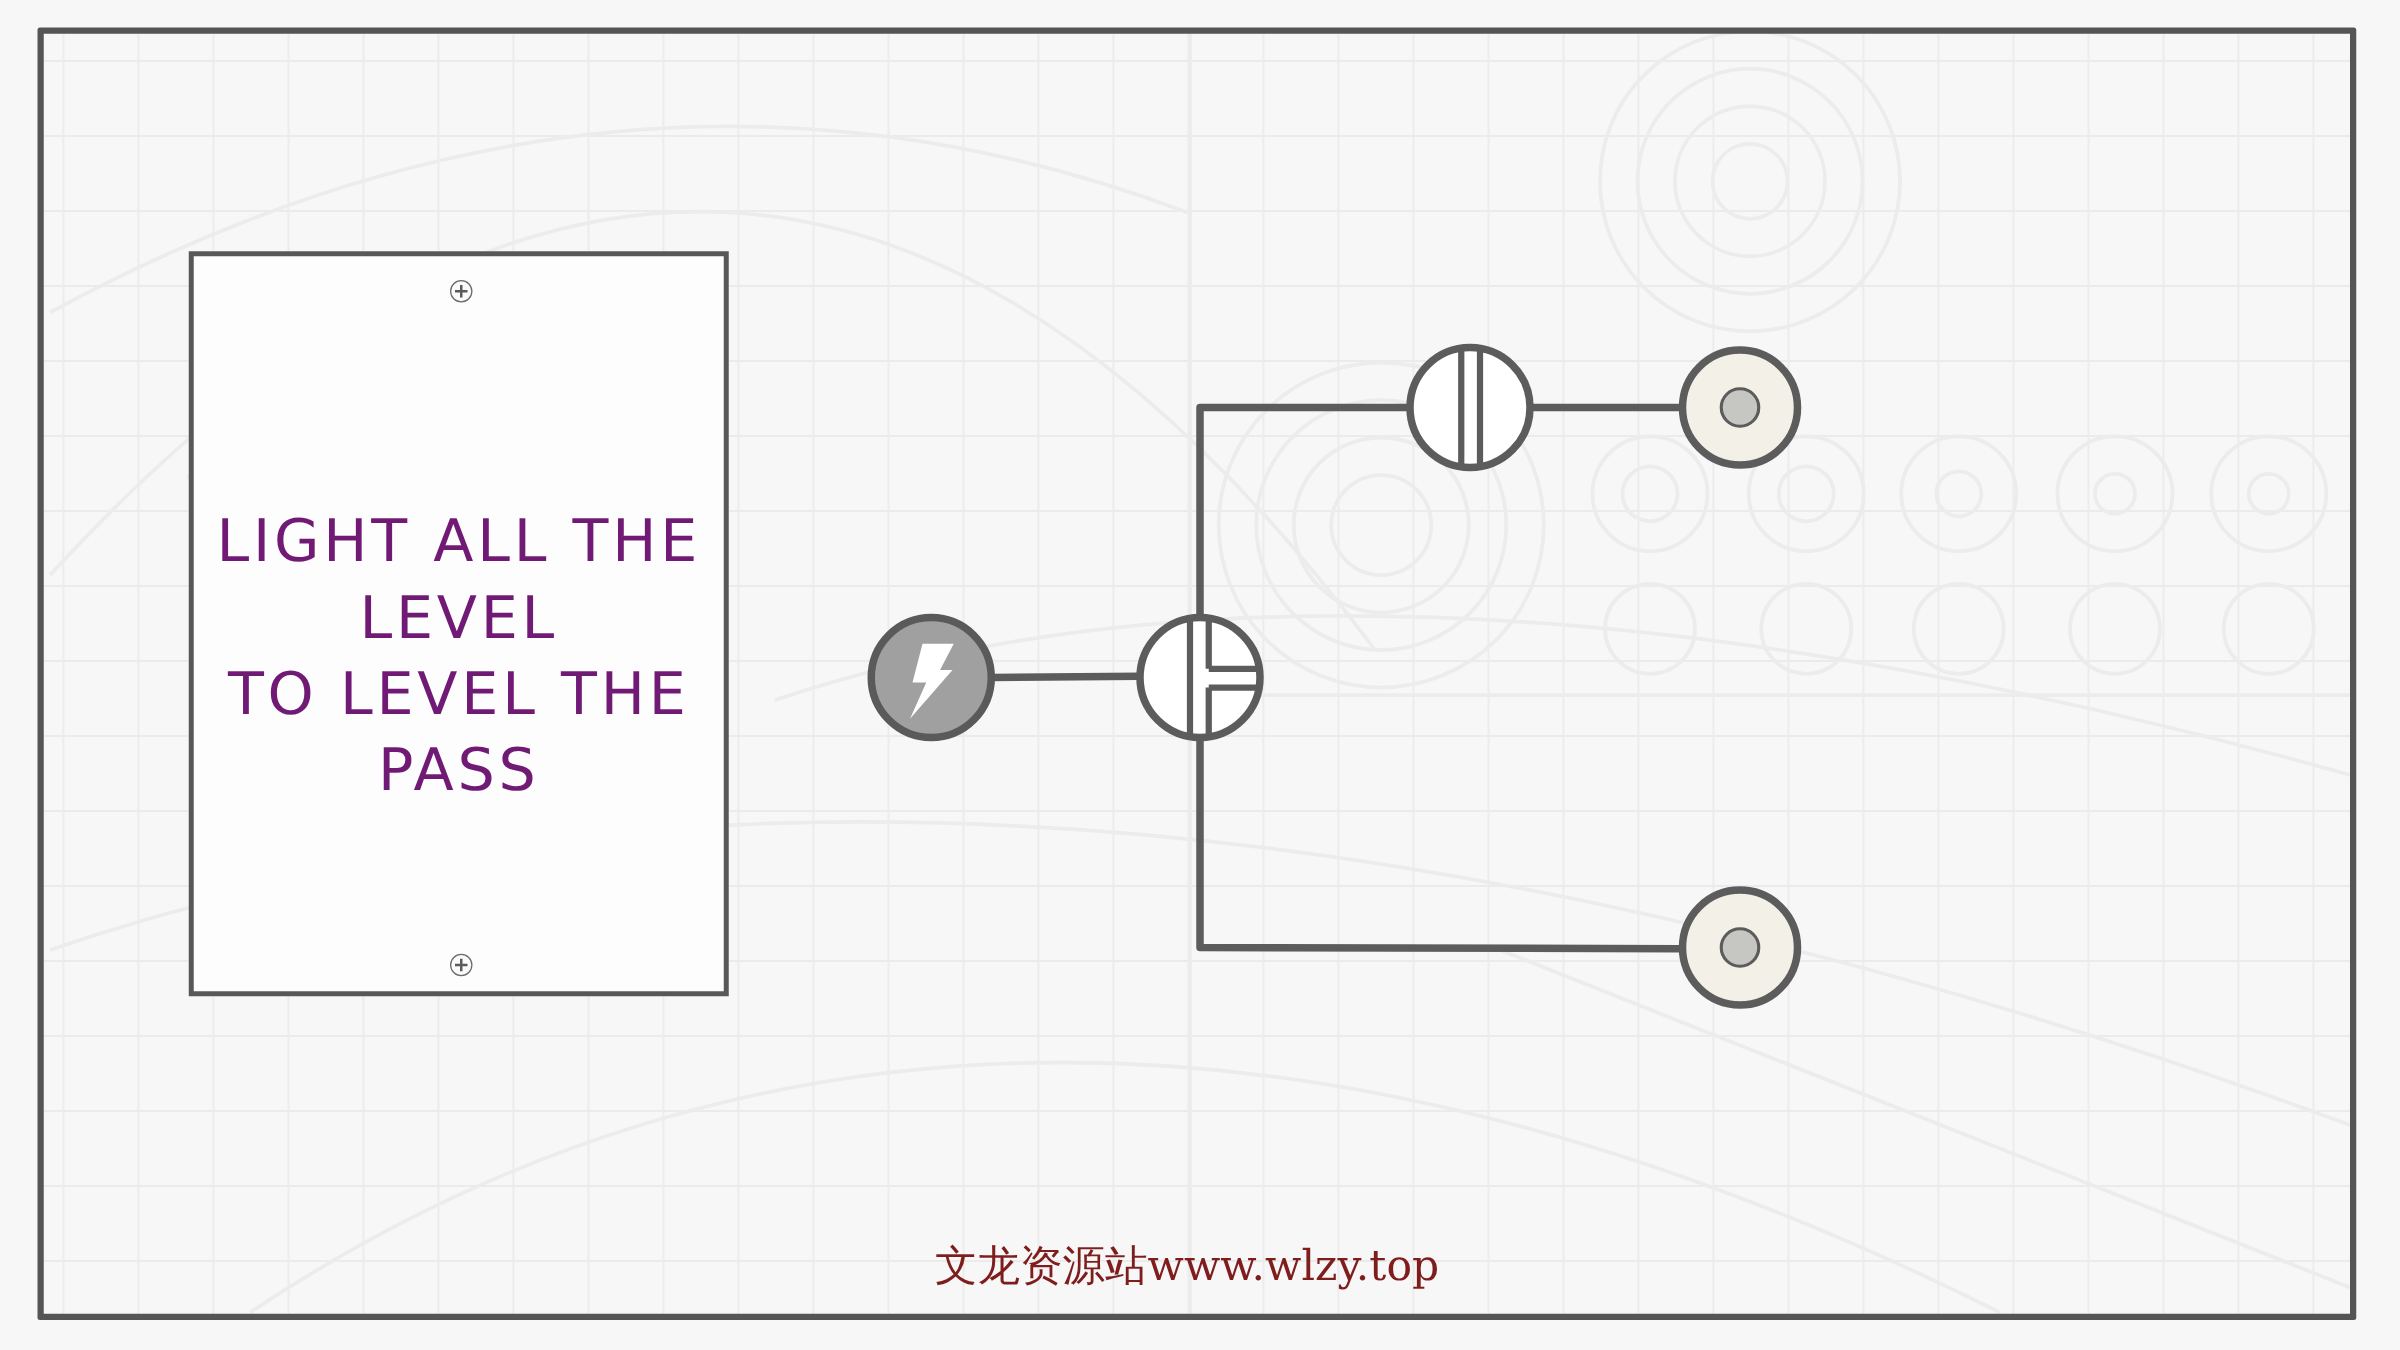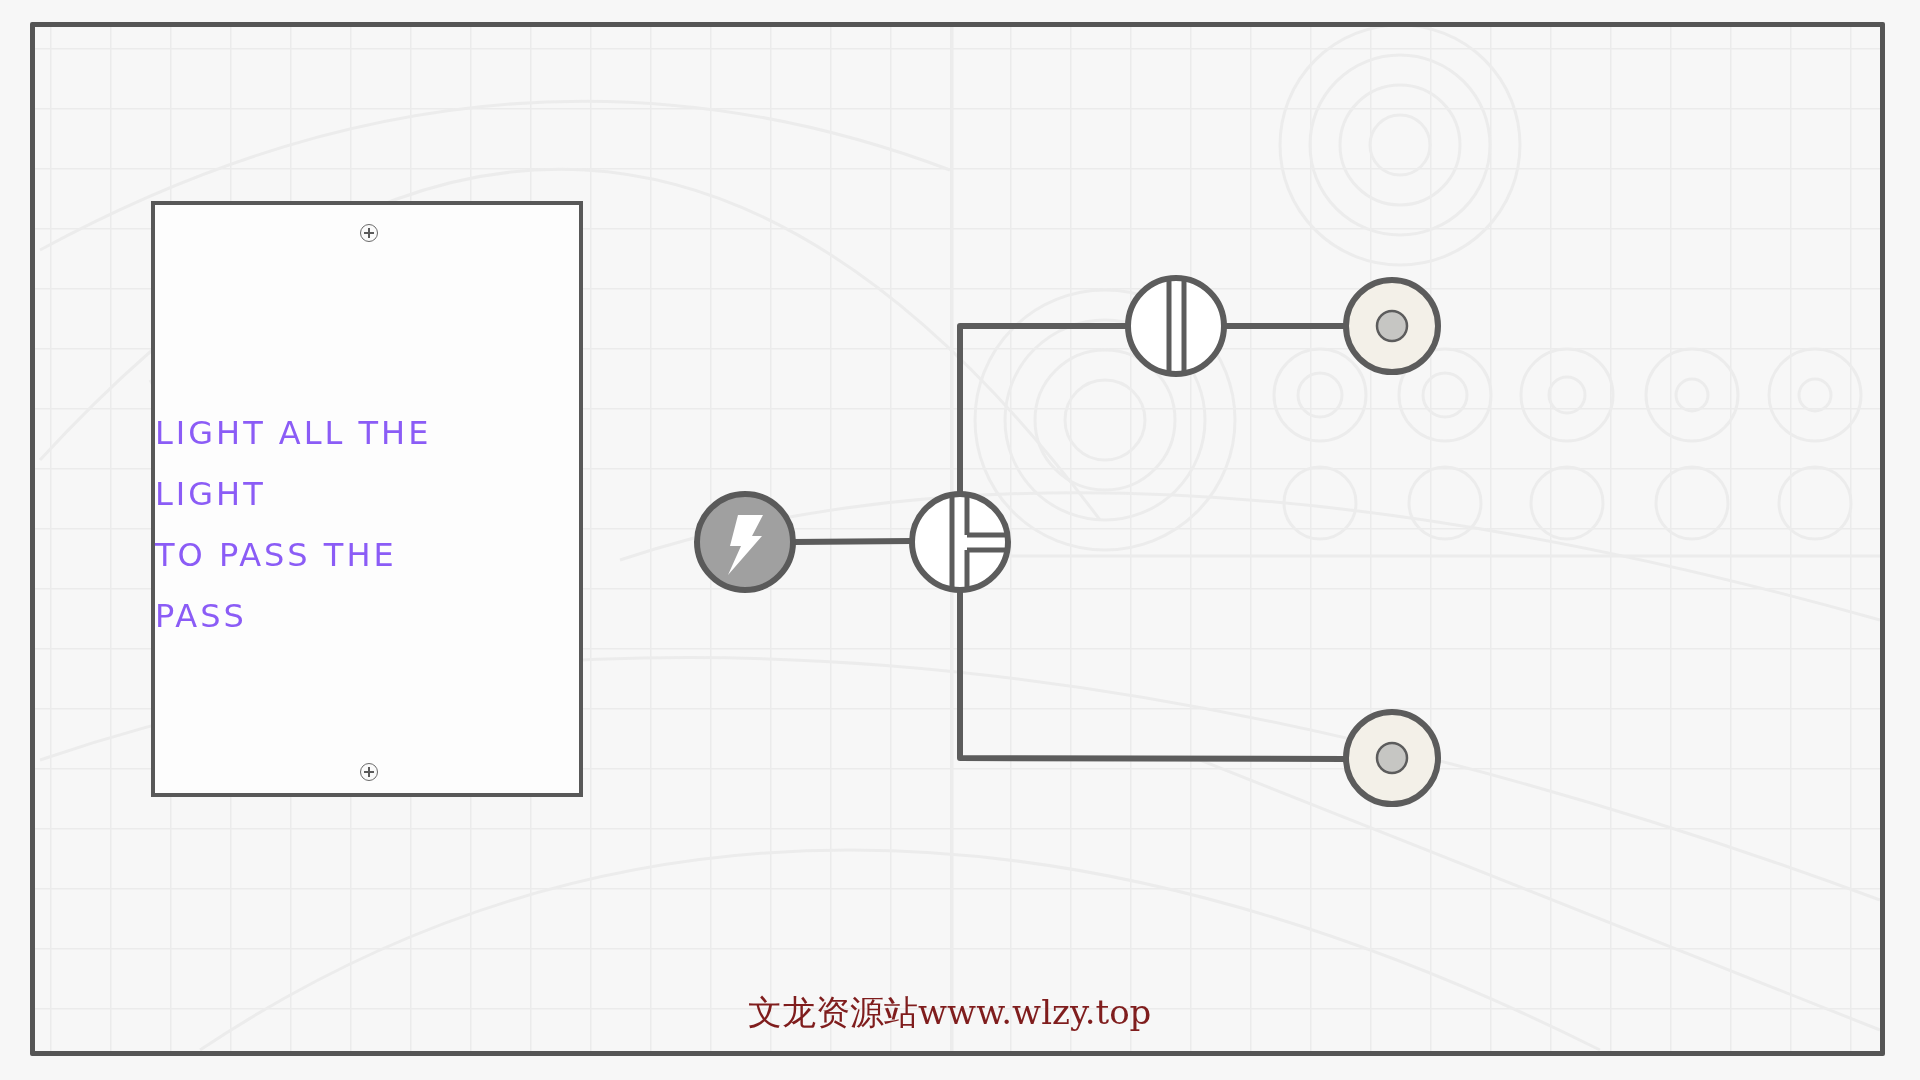--- a/index.html
+++ b/index.html
@@ -25,23 +25,23 @@
     border: 1.5px solid #6a6a6a; border-radius: 50%; box-sizing: border-box;
     background: #fafafa;
   }
   .screw::before, .screw::after { content: ""; position: absolute; background: #5a5a5a; }
   .screw::before { left: 3px; right: 3px; top: 7px; height: 2px; }
   .screw::after { top: 3px; bottom: 3px; left: 7px; width: 2px; }
   .screw.top { top: 19px; }
   .screw.bottom { top: 558px; }
   .instructions {
     position: absolute; left: 0; right: 0; top: 198px;
-    color: #8b5cf6;
+    text-align: center; color: #701a75;
     font-family: "DejaVu Sans", sans-serif;
-    font-size: 32px; letter-spacing: 3px; line-height: 61px;
+    font-size: 47px; letter-spacing: 3px; line-height: 61px;
   }
   .instructions div { white-space: nowrap; }
   .circuit { position: absolute; left: 0; top: 0; }
   .watermark {
     position: absolute; left: 748px; top: 990px;
     color: #7f1d1d; font-family: "DejaVu Serif", serif; font-size: 34px;
     white-space: nowrap;
   }
 </style>
 </head>
@@ -97,22 +97,22 @@
       <circle cx="1815" cy="503" r="36"></circle>
     </g>
   </svg>
 
   <div class="frame"></div>
 
   <div class="panel">
     <div class="screw top"></div>
     <div class="instructions">
       <div>LIGHT ALL THE</div>
-      <div>LIGHT</div>
-      <div>TO PASS THE</div>
+      <div>LEVEL</div>
+      <div>TO LEVEL THE</div>
       <div>PASS</div>
     </div>
     <div class="screw bottom"></div>
   </div>
 
   <svg class="circuit" width="1920" height="1080">
     <g stroke="#5c5c5c" stroke-width="6" fill="none" stroke-linecap="round" stroke-linejoin="round">
 
       <path d="M793 542 L912 541"></path>
 

